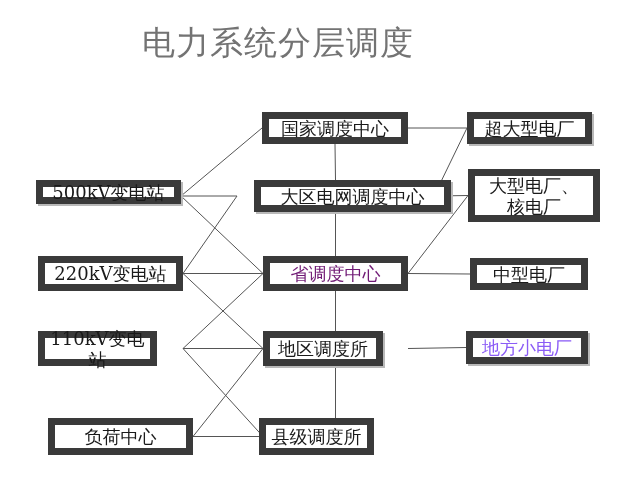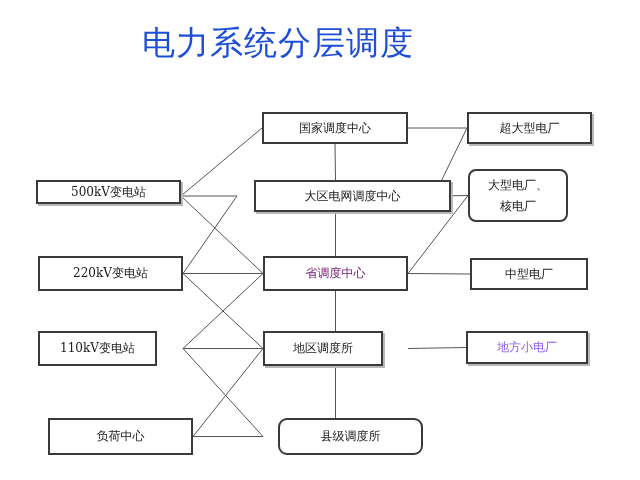--- a/index.html
+++ b/index.html
@@ -21,42 +21,42 @@
   }
   #title {
     position: absolute;
     left: 0;
     top: 22px;
     width: 556px;
     text-align: center;
     font-family: "DejaVu Serif", "Liberation Serif", serif;
     font-size: 33px;
     line-height: 42px;
-    color: #1d4ed8;
+    color: #737373;
     letter-spacing: 1px;
     white-space: nowrap;
   }
   #edges {
     position: absolute;
     left: 0;
     top: 0;
     width: 640px;
     height: 480px;
   }
   .node {
     position: absolute;
     box-sizing: border-box;
     background: #ffffff;
-    border: 2px solid #b91c1c;
+    border: 7px solid #b91c1c;
     display: flex;
     align-items: center;
     justify-content: center;
     text-align: center;
     font-family: "DejaVu Serif", "Liberation Serif", serif;
-    font-size: 12px;
+    font-size: 18px;
     line-height: 21px;
     color: #1a1a1a;
     white-space: pre-line;
     z-index: 5;
   }
   .node.shadow {
     box-shadow: 2px 2px 0 #b9b9b9;
   }
   .node .label {
     display: block;
@@ -92,25 +92,25 @@
       <line x1="408" y1="273.5" x2="468" y2="195.5" stroke="#555555" stroke-width="1"></line>
       <line x1="408" y1="273.5" x2="470" y2="274" stroke="#555555" stroke-width="1"></line>
       <line x1="408" y1="348.5" x2="466" y2="347.5" stroke="#555555" stroke-width="1"></line>
     </svg>
 
   <div id="nodes">
       <div class="node" style="left: 262px; top: 112px; width: 146px; height: 32px; border-color: rgb(58, 58, 58); background: rgb(255, 255, 255); color: rgb(26, 26, 26);"><span class="label">国家调度中心</span></div>
       <div class="node shadow" style="left: 254px; top: 180px; width: 197px; height: 32px; border-color: rgb(58, 58, 58); background: rgb(255, 255, 255); color: rgb(26, 26, 26);"><span class="label">大区电网调度中心</span></div>
       <div class="node" style="left: 263px; top: 256px; width: 145px; height: 35px; border-color: rgb(58, 58, 58); background: rgb(255, 255, 255); color: #701a75;"><span class="label">省调度中心</span></div>
       <div class="node shadow" style="left: 263px; top: 331px; width: 120px; height: 35px; border-color: rgb(58, 58, 58); background: rgb(255, 255, 255); color: rgb(26, 26, 26);"><span class="label">地区调度所</span></div>
-      <div class="node" style="left: 278px; top: 418px; width: 145px; height: 37px; border-color: rgb(58, 58, 58); background: rgb(255, 255, 255); color: rgb(26, 26, 26); border-radius: 9px;"><span class="label">县级调度所</span></div>
+      <div class="node" style="left: 259px; top: 418px; width: 115px; height: 37px; border-color: rgb(58, 58, 58); background: rgb(255, 255, 255); color: rgb(26, 26, 26);"><span class="label">县级调度所</span></div>
       <div class="node shadow" style="left: 36px; top: 180px; width: 145px; height: 24px; border-color: rgb(58, 58, 58); background: rgb(255, 255, 255); color: rgb(26, 26, 26);"><span class="label">500kV变电站</span></div>
       <div class="node" style="left: 38px; top: 256px; width: 145px; height: 35px; border-color: rgb(58, 58, 58); background: rgb(255, 255, 255); color: rgb(26, 26, 26); justify-content: center;"><span class="label">220kV变电站</span></div>
       <div class="node" style="left: 38px; top: 331px; width: 119px; height: 35px; border-color: rgb(58, 58, 58); background: rgb(255, 255, 255); color: rgb(26, 26, 26);"><span class="label">110kV变电站</span></div>
       <div class="node" style="left: 48px; top: 418px; width: 145px; height: 37px; border-color: rgb(58, 58, 58); background: rgb(255, 255, 255); color: rgb(26, 26, 26); align-items: center;"><span class="label">负荷中心</span></div>
       <div class="node shadow" style="left: 467px; top: 112px; width: 125px; height: 32px; border-color: rgb(58, 58, 58); background: rgb(255, 255, 255); color: rgb(26, 26, 26);"><span class="label">超大型电厂</span></div>
-      <div class="node" style="left: 468px; top: 169px; width: 100px; height: 53px; border-color: rgb(58, 58, 58); background: rgb(255, 255, 255); color: rgb(26, 26, 26); border-radius: 8px;"><span class="label">大型电厂、
+      <div class="node" style="left: 468px; top: 169px; width: 132px; height: 53px; border-color: rgb(58, 58, 58); background: rgb(255, 255, 255); color: rgb(26, 26, 26);"><span class="label">大型电厂、
 核电厂</span></div>
       <div class="node" style="left: 470px; top: 258px; width: 118px; height: 32px; border-color: rgb(58, 58, 58); background: rgb(255, 255, 255); color: rgb(26, 26, 26);"><span class="label">中型电厂</span></div>
       <div class="node shadow" style="left: 466px; top: 331px; width: 122px; height: 33px; border-color: rgb(58, 58, 58); background: rgb(255, 255, 255); color: #8b5cf6;"><span class="label">地方小电厂</span></div>
     </div>
 
 </div>
 
 </body></html>

